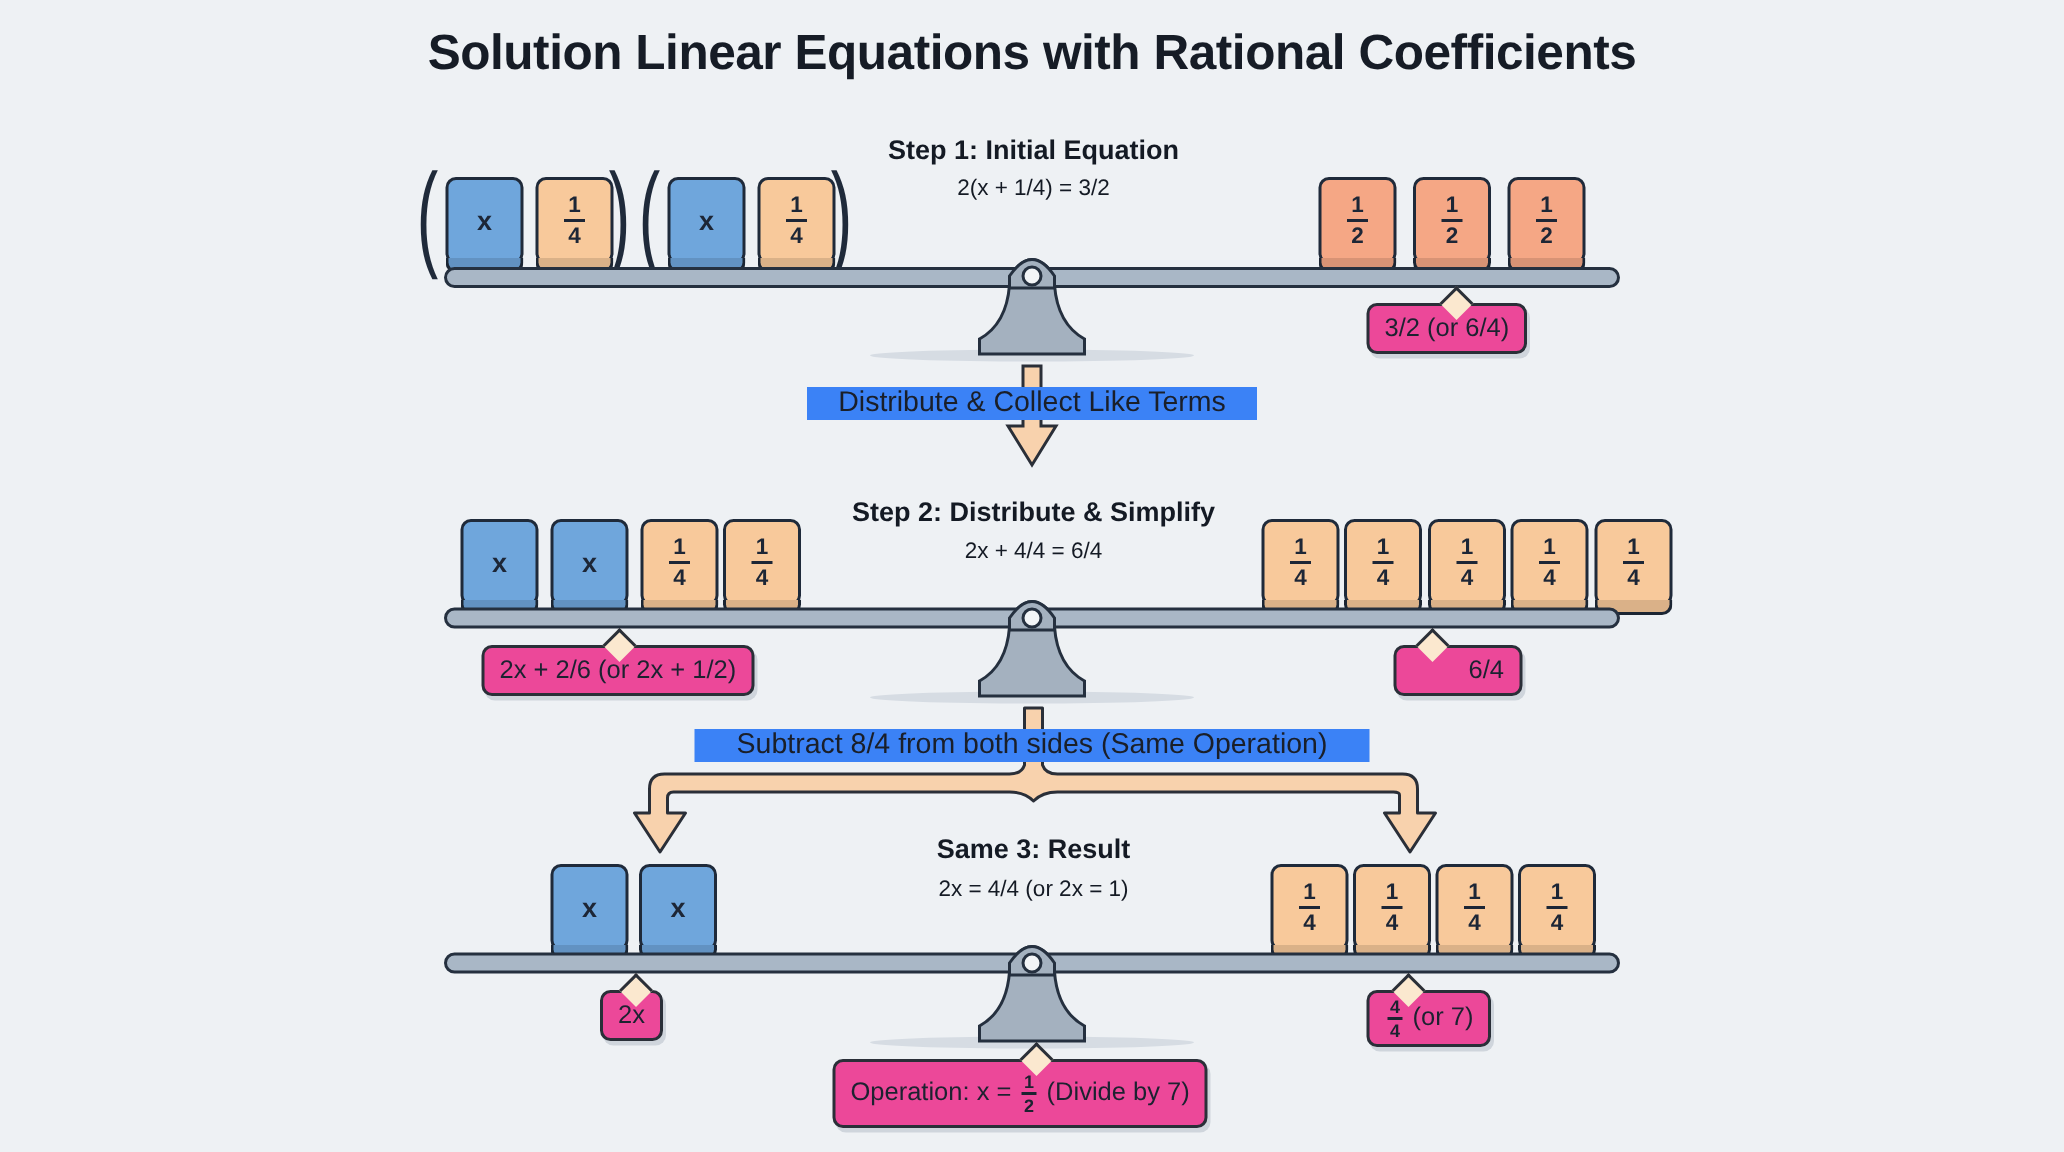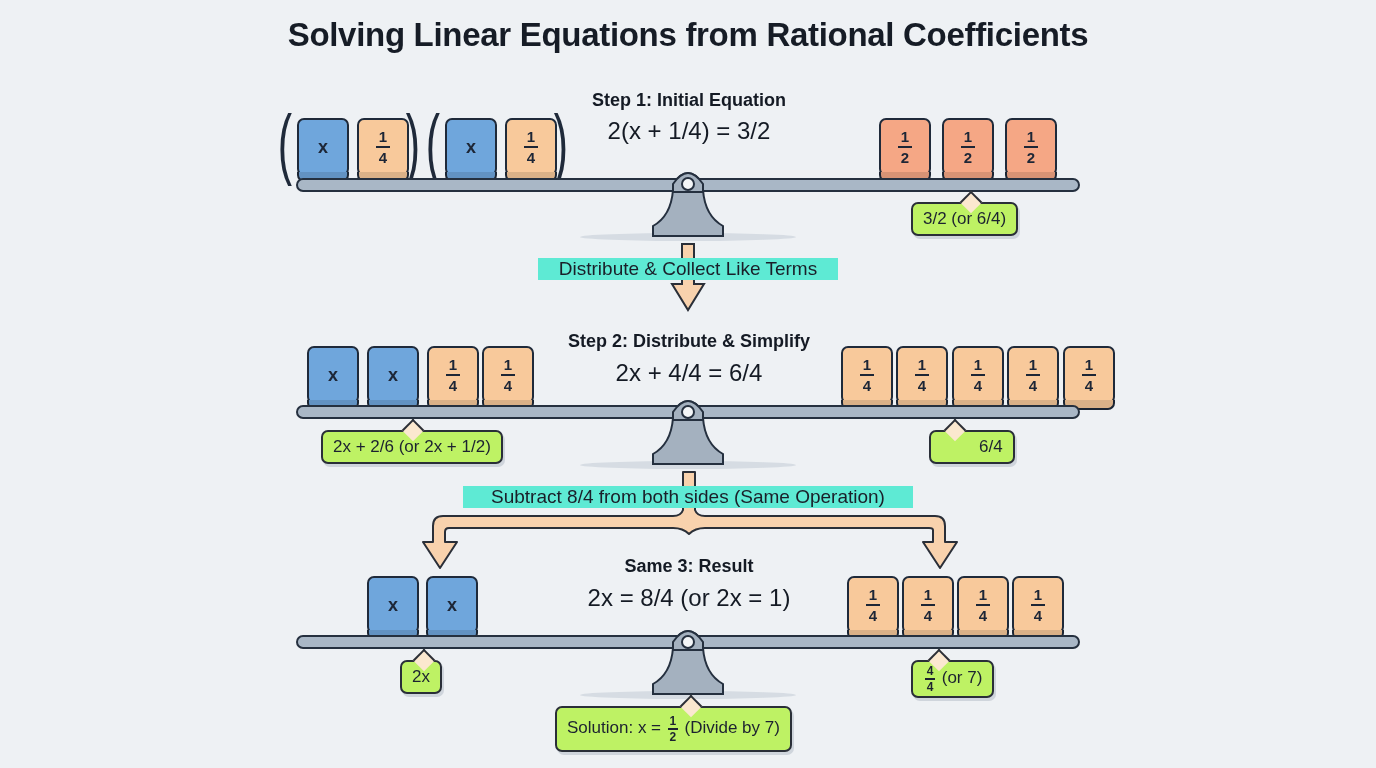--- a/index.html
+++ b/index.html
@@ -1,41 +1,41 @@
 <!DOCTYPE html>
 <html><head>
 <meta charset="utf-8">
 <style>
   * { box-sizing: border-box; margin: 0; padding: 0; }
   body { width: 1376px; height: 768px; background: #eef1f4; font-family: "Liberation Sans", sans-serif; color: #1a1f29; position: relative; overflow: hidden; }
   .title { position: absolute; top: 16px; left: 0; width: 1376px; text-align: center; font-size: 33px; font-weight: bold; color: #161c26; letter-spacing: -0.3px; }
   .step-title { position: absolute; text-align: center; font-size: 18px; font-weight: bold; width: 400px; color: #141a24; }
-  .step-eq { position: absolute; text-align: center; font-size: 24px; width: 400px; color: #141a24; }
+  .step-eq { position: absolute; text-align: center; font-size: 15px; width: 400px; color: #141a24; }
   .tile { position: absolute; width: 52px; height: 58px; border: 2px solid #1f2a3a; border-radius: 7px; display: flex; align-items: center; justify-content: center; font-weight: bold; font-size: 18px; color: #1d2636; }
   .tile::after { content: ""; position: absolute; left: -2px; right: -2px; bottom: -8px; height: 8px; border: 2px solid #1f2a3a; border-top: none; border-radius: 0 0 7px 7px; background: inherit; filter: brightness(0.88); }
   .tile.x { background: #6fa6dc; }
   .tile.q { background: #f8c99b; }
   .tile.h { background: #f5a785; }
   .frac { display: flex; flex-direction: column; align-items: center; line-height: 1; font-size: 15px; }
   .frac .bar { width: 14px; height: 2px; background: #1d2636; margin: 2px 0; }
   .beam { position: absolute; height: 14px; background: #a9b7c6; border: 2px solid #25303f; border-radius: 8px; }
   .fulcrum { position: absolute; width: 86px; height: 74px; }
   .shadow { position: absolute; height: 8px; background: #d6dce3; border-radius: 50%; }
-  .callout { position: absolute; background: #bef264; border: 2px solid #2a2f38; border-radius: 7px; padding: 5px 10px; font-size: 17px; color: #1c2230; white-space: nowrap; box-shadow: 2px 3px 0 #cfd5dc; }
+  .callout { position: absolute; background: #ec4899; border: 2px solid #2a2f38; border-radius: 7px; padding: 5px 10px; font-size: 17px; color: #1c2230; white-space: nowrap; box-shadow: 2px 3px 0 #cfd5dc; }
   .callout::before { content: ""; position: absolute; top: -10px; left: var(--tip, 50%); width: 14px; height: 14px; background: #fbe8cf; border-left: 2px solid #2a2f38; border-top: 2px solid #2a2f38; transform: translateX(-50%) rotate(45deg); }
-  .label { position: absolute; font-size: 19px; text-align: center; color: #1a1f29; background: #5eead4; }
+  .label { position: absolute; font-size: 19px; text-align: center; color: #1a1f29; background: #3b82f6; }
   .paren { position: absolute; font-size: 78px; font-weight: 300; color: #1f2a3a; line-height: 1; transform: scaleX(0.55); }
   .inline-frac { display: inline-flex; flex-direction: column; align-items: center; vertical-align: middle; font-size: 12px; line-height: 1; font-weight: bold; margin: 0 2px; }
   .inline-frac .bar { width: 10px; height: 1.5px; background: #1c2230; margin: 1px 0; }
   svg { position: absolute; overflow: visible; }
 </style>
 </head>
 <body>
 
-<div class="title">Solving Linear Equations from Rational Coefficients</div>
+<div class="title">Solution Linear Equations with Rational Coefficients</div>
 
 <div>
   <div class="step-title" style="left:489px;top:90px;">Step 1: Initial Equation</div>
   <div class="step-eq" style="left:489px;top:117px;">2(x + 1/4) = 3/2</div>
 
   <div class="paren" style="left:272px;top:104px;">(</div>
   <div class="tile x" style="left:297px;top:118px;">
       <span>x</span>
     </div>
   <div class="tile q" style="left:357px;top:118px;">
@@ -176,21 +176,21 @@
   <div class="callout" style="left:929px;top:430px;padding-left:48px;--tip:24px;">6/4</div>
 </div>
 
 <svg style="left:405px;top:472px;width:570px;height:100px;" viewBox="0 0 570 100">
   <path d="M278 0 L290 0 L290 38 Q292 44 300 44 L530 44 Q540 44 540 54 L540 70 L552 70 L535 96 L518 70 L528 70 L528 58 Q528 56 524 56 L300 56 Q290 56 284 62 Q278 56 268 56 L44 56 Q40 56 40 60 L40 70 L52 70 L35 96 L18 70 L28 70 L28 54 Q28 44 38 44 L268 44 Q276 44 278 38 Z" fill="#f8d2ad" stroke="#2a2f38" stroke-width="2" stroke-linejoin="round"></path>
 </svg>
 <div class="label" style="left:463px;top:486px;width:450px;">Subtract 8/4 from both sides (Same Operation)</div>
 
 <div>
   <div class="step-title" style="left:489px;top:556px;">Same 3: Result</div>
-  <div class="step-eq" style="left:489px;top:584px;">2x = 8/4 (or 2x = 1)</div>
+  <div class="step-eq" style="left:489px;top:584px;">2x = 4/4 (or 2x = 1)</div>
 
   <div class="tile x" style="left:367px;top:576px;">
       <span>x</span>
     </div>
   <div class="tile x" style="left:426px;top:576px;">
       <span>x</span>
     </div>
 
   <div class="tile q" style="left:847px;top:576px;">
       <div class="frac">
@@ -235,21 +235,21 @@
   <div class="callout" style="left:911px;top:660px;--tip:26px;padding:3px 10px;">
     <span class="inline-frac">
         <span>4</span>
         <span class="bar"></span>
         <span>4</span>
       </span>
     <span>(or 7)</span>
   </div>
 
   <div class="callout" style="left:555px;top:706px;--tip:134px;padding:7px 10px;">
-    <span>Solution: x =</span>
+    <span>Operation: x =</span>
     <span class="inline-frac">
         <span>1</span>
         <span class="bar"></span>
         <span>2</span>
       </span>
     <span>(Divide by 7)</span>
   </div>
 </div>
 
 </body></html>

